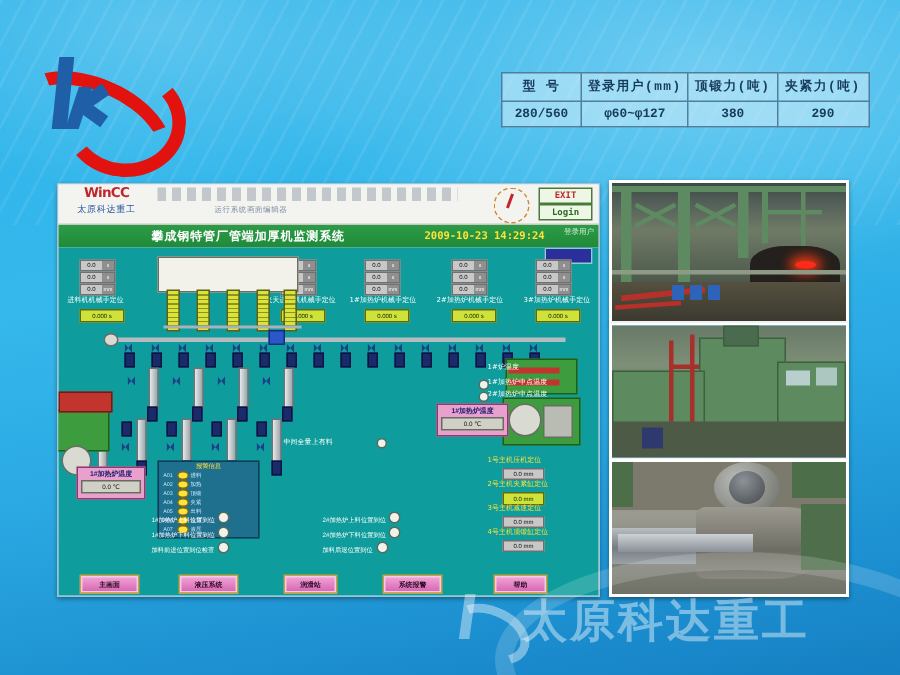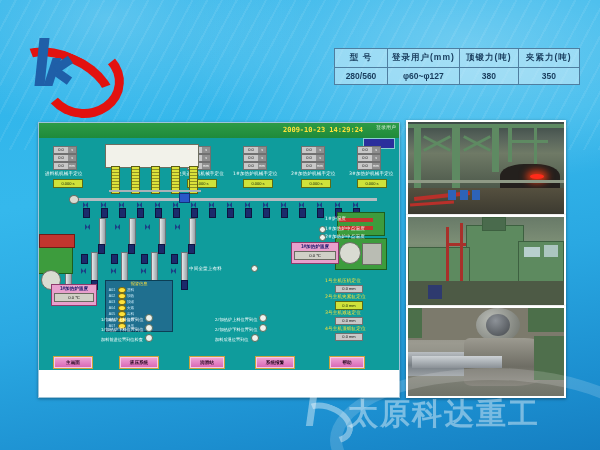--- a/index.html
+++ b/index.html
@@ -35,21 +35,21 @@
     transform:rotate(6deg);}
 
   .head-title{position:absolute;left:82px;top:46px;
     font-family:"DejaVu Sans",sans-serif;font-weight:bold;font-size:27px;letter-spacing:2px;
     color:#e2120f;-webkit-text-stroke:0.6px #8c0a08;white-space:nowrap;}
 
   
   .spec{position:absolute;left:334px;top:48px;border-collapse:collapse;
     background:rgba(210,238,250,.55);}
   .spec td,.spec th{border:1px solid #4f7ea0;color:#173b5c;font-size:8.5px;
-    font-family:Liberation Sans, sans-serif;text-align:center;padding:3px 4px;font-weight:bold;white-space:nowrap;}
+    font-family:Liberation Mono, monospace;text-align:center;padding:3px 4px;font-weight:bold;white-space:nowrap;}
   .spec th{letter-spacing:1px;}
   .spec td.c0{width:44px;}
   .spec td.c1{width:58px;}
   .spec td.c2{width:50px;}
   .spec td.c3{width:52px;}
 
   
   .hmi{position:absolute;left:38px;top:122px;width:360px;height:274px;
     background:#ffffff;border:1px solid #9fc4d8;box-shadow:0 1px 3px rgba(0,0,0,.35);}
   .hmi-toolbar{position:relative;height:26px;background:#f3f3ef;border-bottom:1px solid #c9c9c4;}
@@ -174,29 +174,43 @@
         <tr>
       <th class="c0">型  号</th>
       <th class="c1">登录用户(mm)</th>
       <th class="c2">顶锻力(吨)</th>
       <th class="c3">夹紧力(吨)</th>
     </tr>
     <tr>
       <td class="c0">280/560</td>
       <td class="c1">φ60~φ127</td>
       <td class="c2">380</td>
-      <td class="c3">350</td>
+      <td class="c3">290</td>
     </tr>
   </tbody>
     </table>
 
   <div class="hmi">
 
+    <div class="hmi-toolbar">
+      <div class="wincc">
+        <div class="w1">WinCC</div>
+        <div class="w2">太原科达重工</div>
+      </div>
+      <div class="tb-icons"></div>
+      <div class="tb-sub">运行系统画面编辑器</div>
+      <div class="gauge">
+          <i></i>
+        </div>
+      <div class="btn-exit">EXIT</div>
+      <div class="btn-login">Login</div>
+    </div>
 
     <div class="hmi-title">
+      <div class="t">攀成钢特管厂管端加厚机监测系统</div>
       <div class="ts">2009-10-23  14:29:24</div>
       <div class="usr">登录用户</div>
     </div>
 
     <div class="hmi-body">
       <div class="usrbox"></div>
 
       <div class="readout" style="left:14px;top:8px;width:22px;">
         <span class="v">0.0</span>
           <span class="u">s</span>

